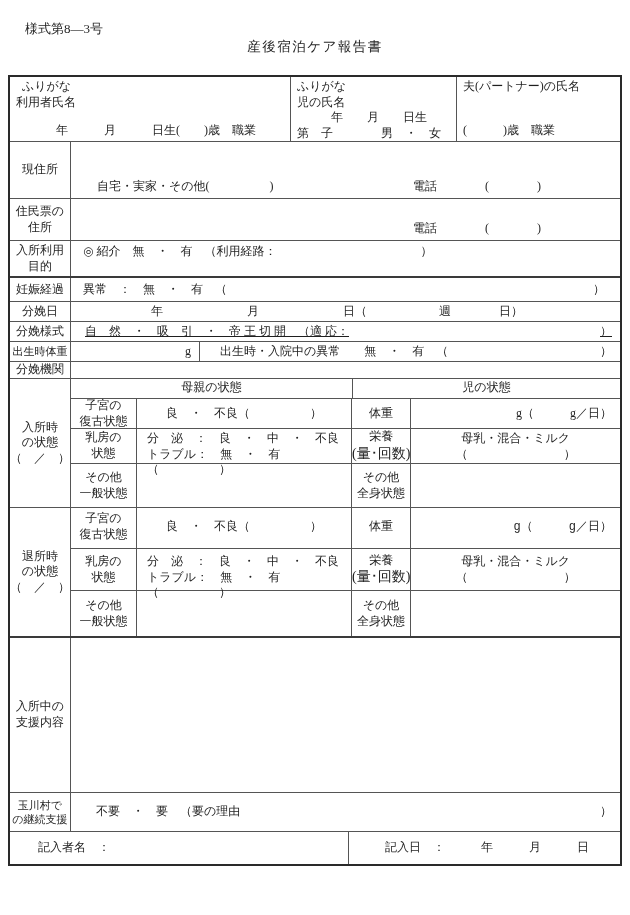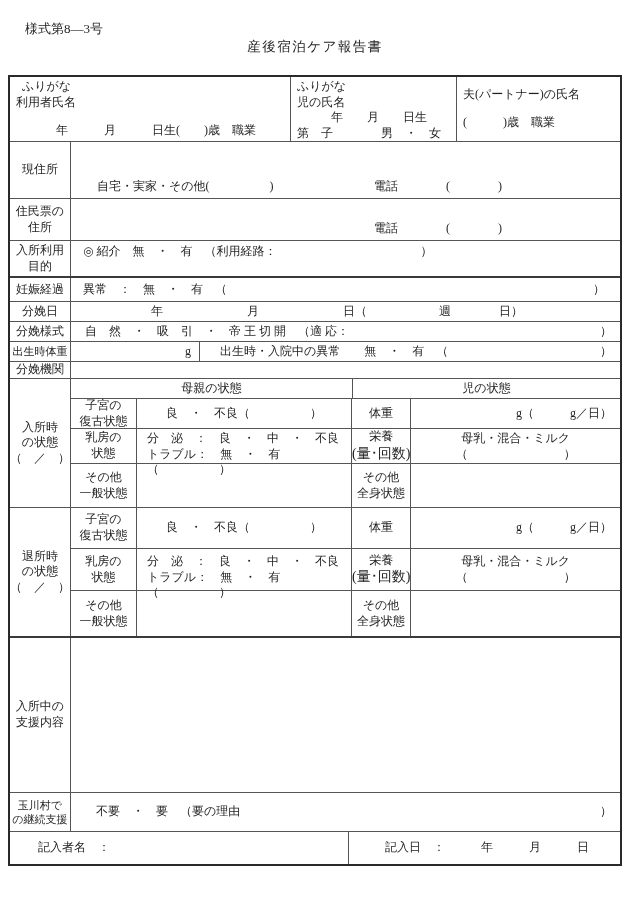--- a/index.html
+++ b/index.html
@@ -21,27 +21,27 @@
   .row.thick{border-top-width:2px;border-top-color:#3a3a3a;}
   .c{box-sizing:border-box;border-left:1px solid var(--line);position:relative;font-size:12px;line-height:1.3;}
   .c:first-child{border-left:none;}
   .lab{flex:0 0 60px;display:flex;flex-direction:column;align-items:center;justify-content:center;text-align:center;padding:1px 0;}
   .lab .ln{white-space:nowrap;}
   .sm{font-size:11px;}
   .xs{font-size:14px;}
   .fill{flex:1 1 auto;}
   .colcell{display:flex;flex-direction:column;}
   .irow{display:flex;border-top:1px solid var(--line);box-sizing:border-box;align-items:stretch;}
-  .irow:first-child{border-top:none;}
+  .irow:first-child{border-top:none;font-family:Liberation Mono, monospace;}
   .vc{display:flex;align-items:center;}
   .hc{justify-content:center;text-align:center;}
   .between{display:flex;justify-content:space-between;align-items:center;}
   .bottomline{display:flex;align-items:flex-end;}
   .pre{white-space:pre-wrap;}
-  .phone{margin-left:auto;margin-right:118px;}
+  .phone{margin-left:auto;margin-right:79px;}
 </style>
 </head>
 <body>
 
 <div class="form-no">様式第8—3号</div>
 <div class="doc-title">産後宿泊ケア報告書</div>
 
 <div class="tbl">
 
   <div class="row" style="height:64px">
@@ -50,21 +50,21 @@
       <div class="pre">利用者氏名</div>
       <div class="fill"></div>
       <div class="pre" style="padding-left:40px">年　　　月　　　日生(　　)歳　職業</div>
     </div>
     <div class="c" style="flex:0 0 166px;padding:2px 6px;display:flex;flex-direction:column;justify-content:space-between;">
       <div class="pre">ふりがな</div>
       <div class="pre">児の氏名</div>
       <div class="pre" style="padding-left:34px">年　　月　　日生</div>
       <div class="pre">第　子　　　　男　・　女</div>
     </div>
-    <div class="c fill" style="padding:10px 6px;display:flex;flex-direction:column;">
+    <div class="c fill" style="padding:2px 6px;display:flex;flex-direction:column;">
       <div class="pre">夫(パートナー)の氏名</div>
       <div class="fill"></div>
       <div class="pre">(　　　)歳　職業</div>
     </div>
   </div>
 
   <div class="row" style="height:57px">
     <div class="c lab">
       <div class="ln">現住所</div>
     </div>
@@ -110,21 +110,21 @@
     </div>
     <div class="c fill vc" style="padding-left:80px;">
       <span class="pre">年　　　　　　　月　　　　　　　日（　　　　　　週　　　　日）</span>
     </div>
   </div>
 
   <div class="row" style="height:20px">
     <div class="c lab">
       <div class="ln">分娩様式</div>
     </div>
-    <div class="c fill between" style="padding:0 8px 0 14px;">
+    <div class="c fill between" style="padding:0 8px 0 14px;text-decoration:underline;">
       <span class="pre">自　然　・　吸　引　・　帝 王 切 開　（適 応：</span>
       <span class="pre">）</span>
     </div>
   </div>
 
   <div class="row" style="height:20px">
     <div class="c lab sm">
       <div class="ln">出生時体重</div>
     </div>
     <div class="c vc" style="flex:0 0 129px;justify-content:flex-end;padding-right:8px;">

